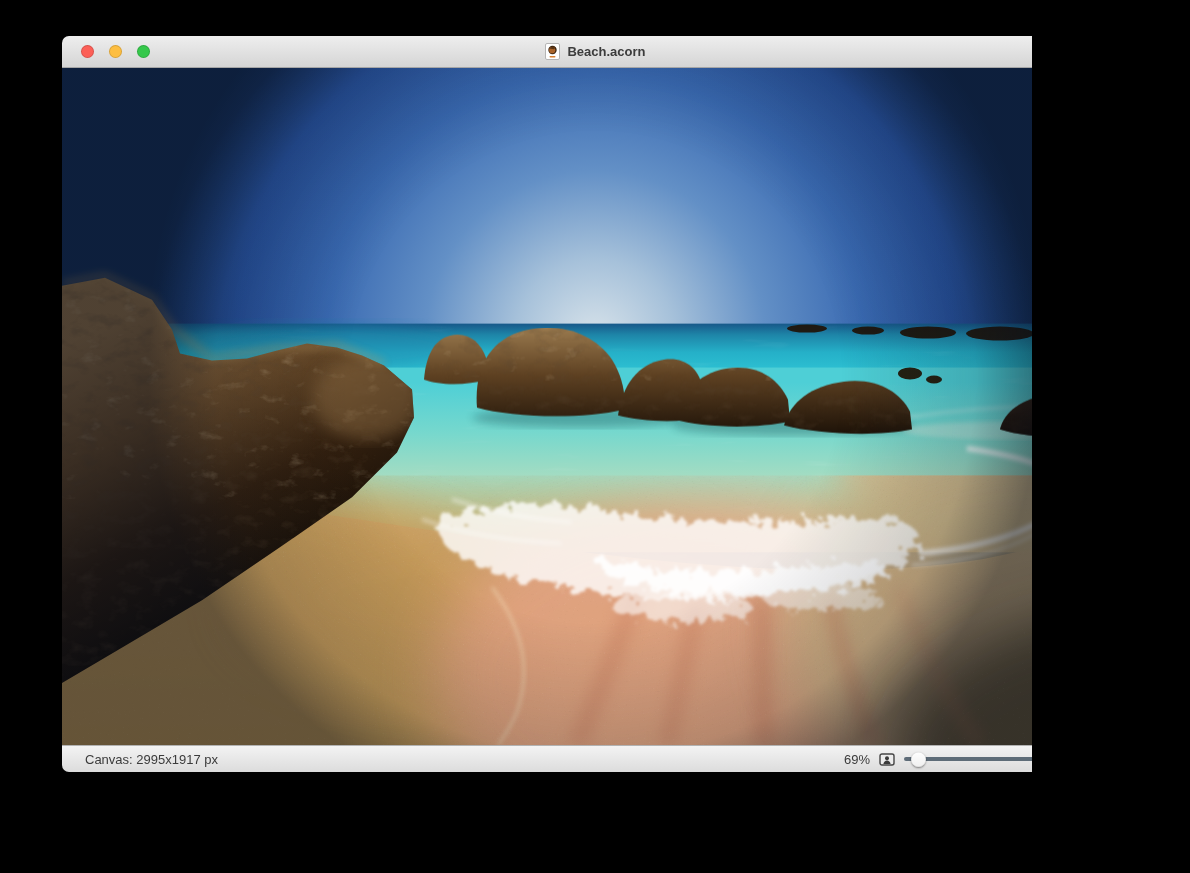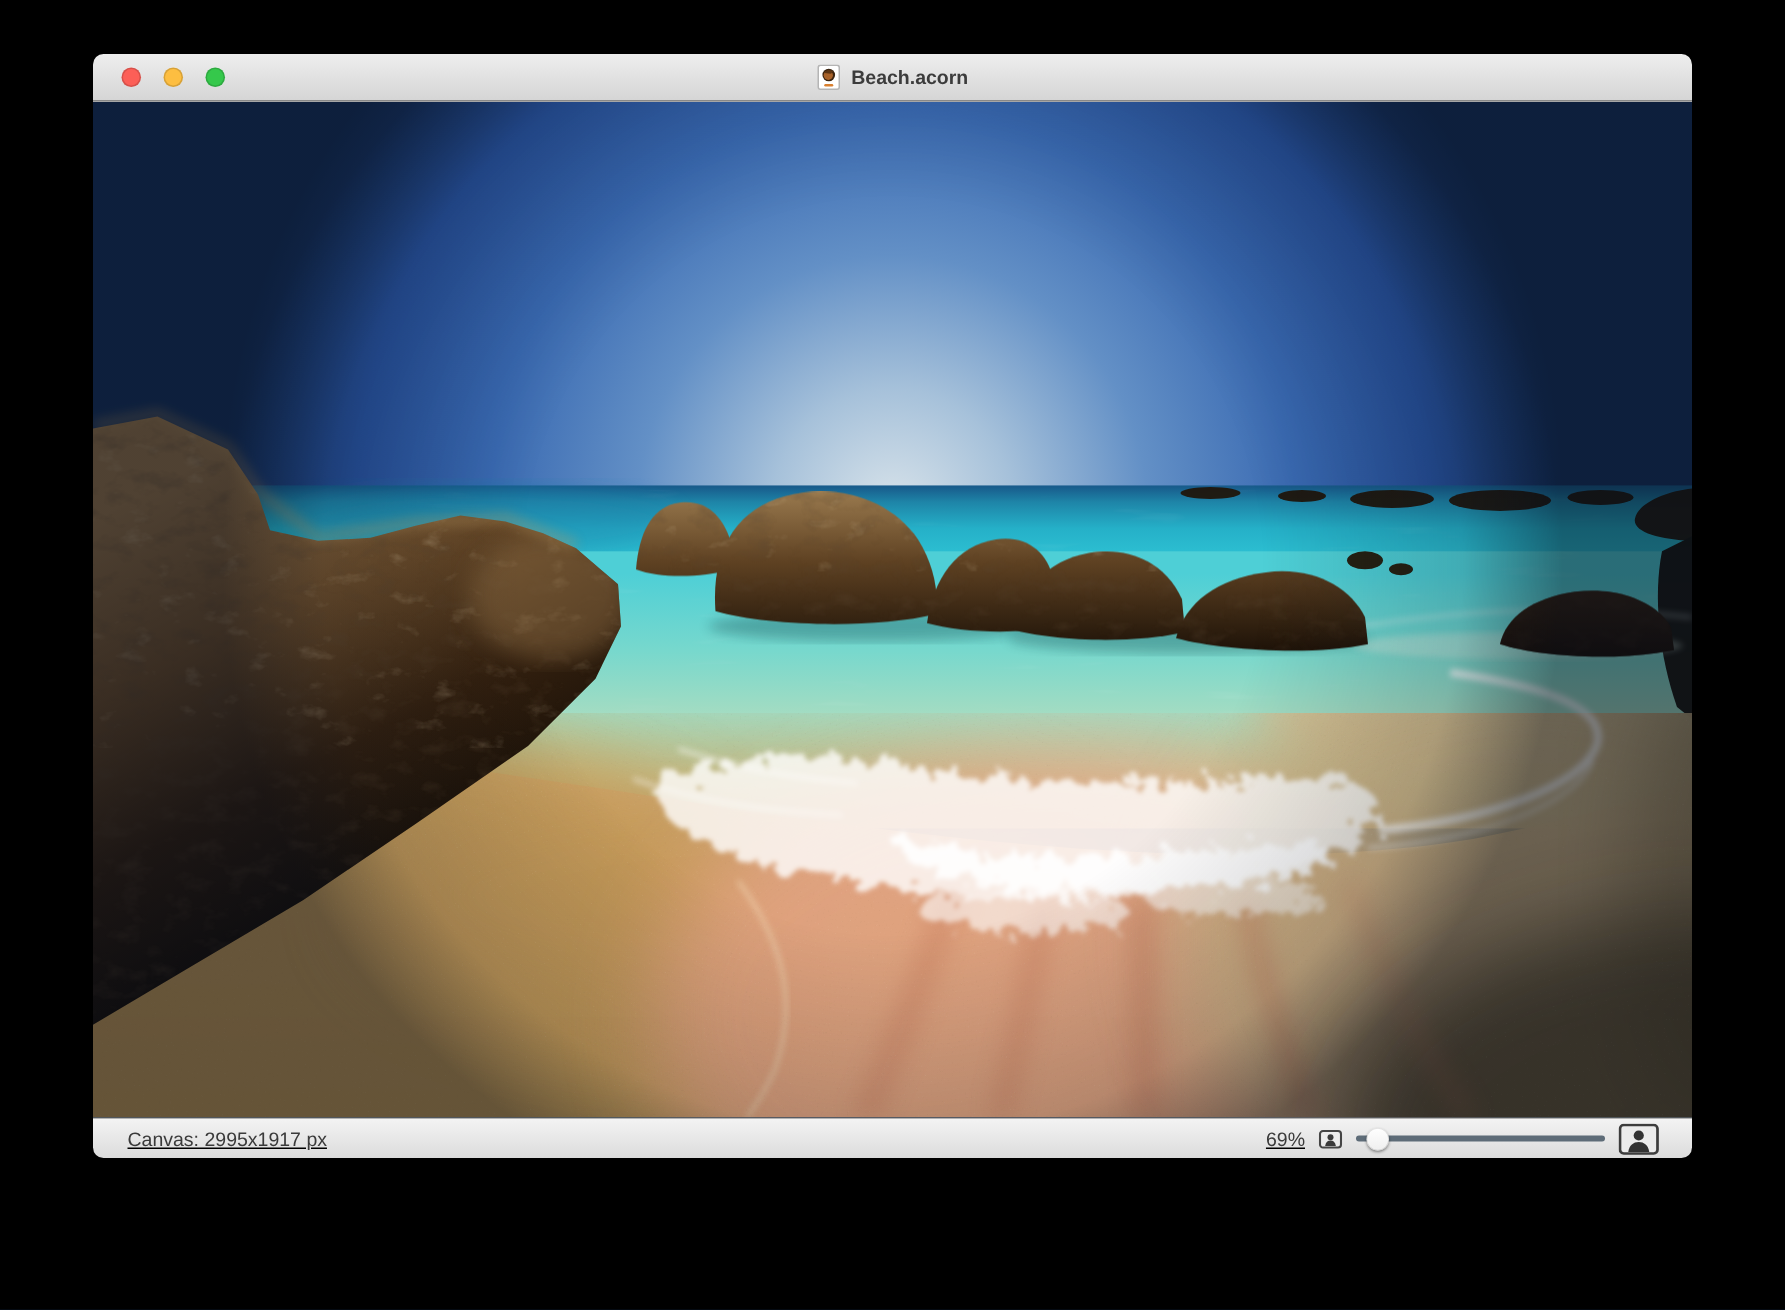--- a/index.html
+++ b/index.html
@@ -1,16 +1,16 @@
 <!DOCTYPE html>
 <html><head>
 <meta charset="utf-8">
 <style>
   html,body{margin:0;padding:0;background:#000;}
-  .desktop{position:relative;width:1190px;height:873px;background:#000;overflow:hidden;
+  .desktop{position:relative;width:1032px;height:873px;background:#000;overflow:hidden;
            font-family:"Liberation Sans",sans-serif;}
   .window{position:absolute;left:62px;top:36px;width:1066px;height:736px;border-radius:7px;
           overflow:hidden;display:flex;flex-direction:column;background:#000;
           box-shadow:0 22px 55px rgba(0,0,0,0.75);}
   
   .titlebar{flex:0 0 31px;position:relative;background:linear-gradient(#eeeeee,#d5d5d5);
             border-bottom:1px solid #a6a6a6;}
   .traffic{position:absolute;left:19px;top:0;bottom:0;display:flex;align-items:center;gap:15px;}
   .tl{width:13px;height:13px;border-radius:50%;box-shadow:inset 0 0 0 1px rgba(0,0,0,0.15);}
   .tl.red{background:#fc5f57;}
@@ -19,21 +19,21 @@
   .title-group{position:absolute;left:0;right:0;top:0;bottom:1px;display:flex;
                align-items:center;justify-content:center;gap:6px;}
   .title-text{font-size:13px;font-weight:600;color:#3c3c3c;}
   .doc-icon{display:inline-flex;width:17px;height:17px;}
   
   .canvas{flex:1 1 auto;position:relative;overflow:hidden;background:#1a3a66;}
   .canvas svg{display:block;width:100%;height:100%;}
   
   .statusbar{flex:0 0 27px;display:flex;align-items:center;box-sizing:border-box;
              background:linear-gradient(#f3f3f3,#dcdcdc);border-top:1px solid #b2b2b2;
-             padding:0 22px 0 23px;text-decoration:underline;}
+             padding:0 22px 0 23px;}
   .canvas-info{font-size:13px;color:#3b3b3b;}
   .zoom-controls{margin-left:auto;display:flex;align-items:center;gap:9px;}
   .zoom-label{font-size:13px;color:#3b3b3b;}
   .zi{display:inline-flex;align-items:center;}
   .slider{position:relative;width:166px;height:16px;cursor:pointer;}
   .track{position:absolute;left:0;right:0;top:6px;height:4px;background:#5e6c78;border-radius:2px;}
   .thumb{position:absolute;left:7px;top:0.5px;width:15px;height:15px;border-radius:50%;
          background:linear-gradient(#ffffff,#efefef);
          box-shadow:0 1px 2px rgba(0,0,0,0.45), inset 0 0 0 0.5px rgba(0,0,0,0.12);}
 </style>

